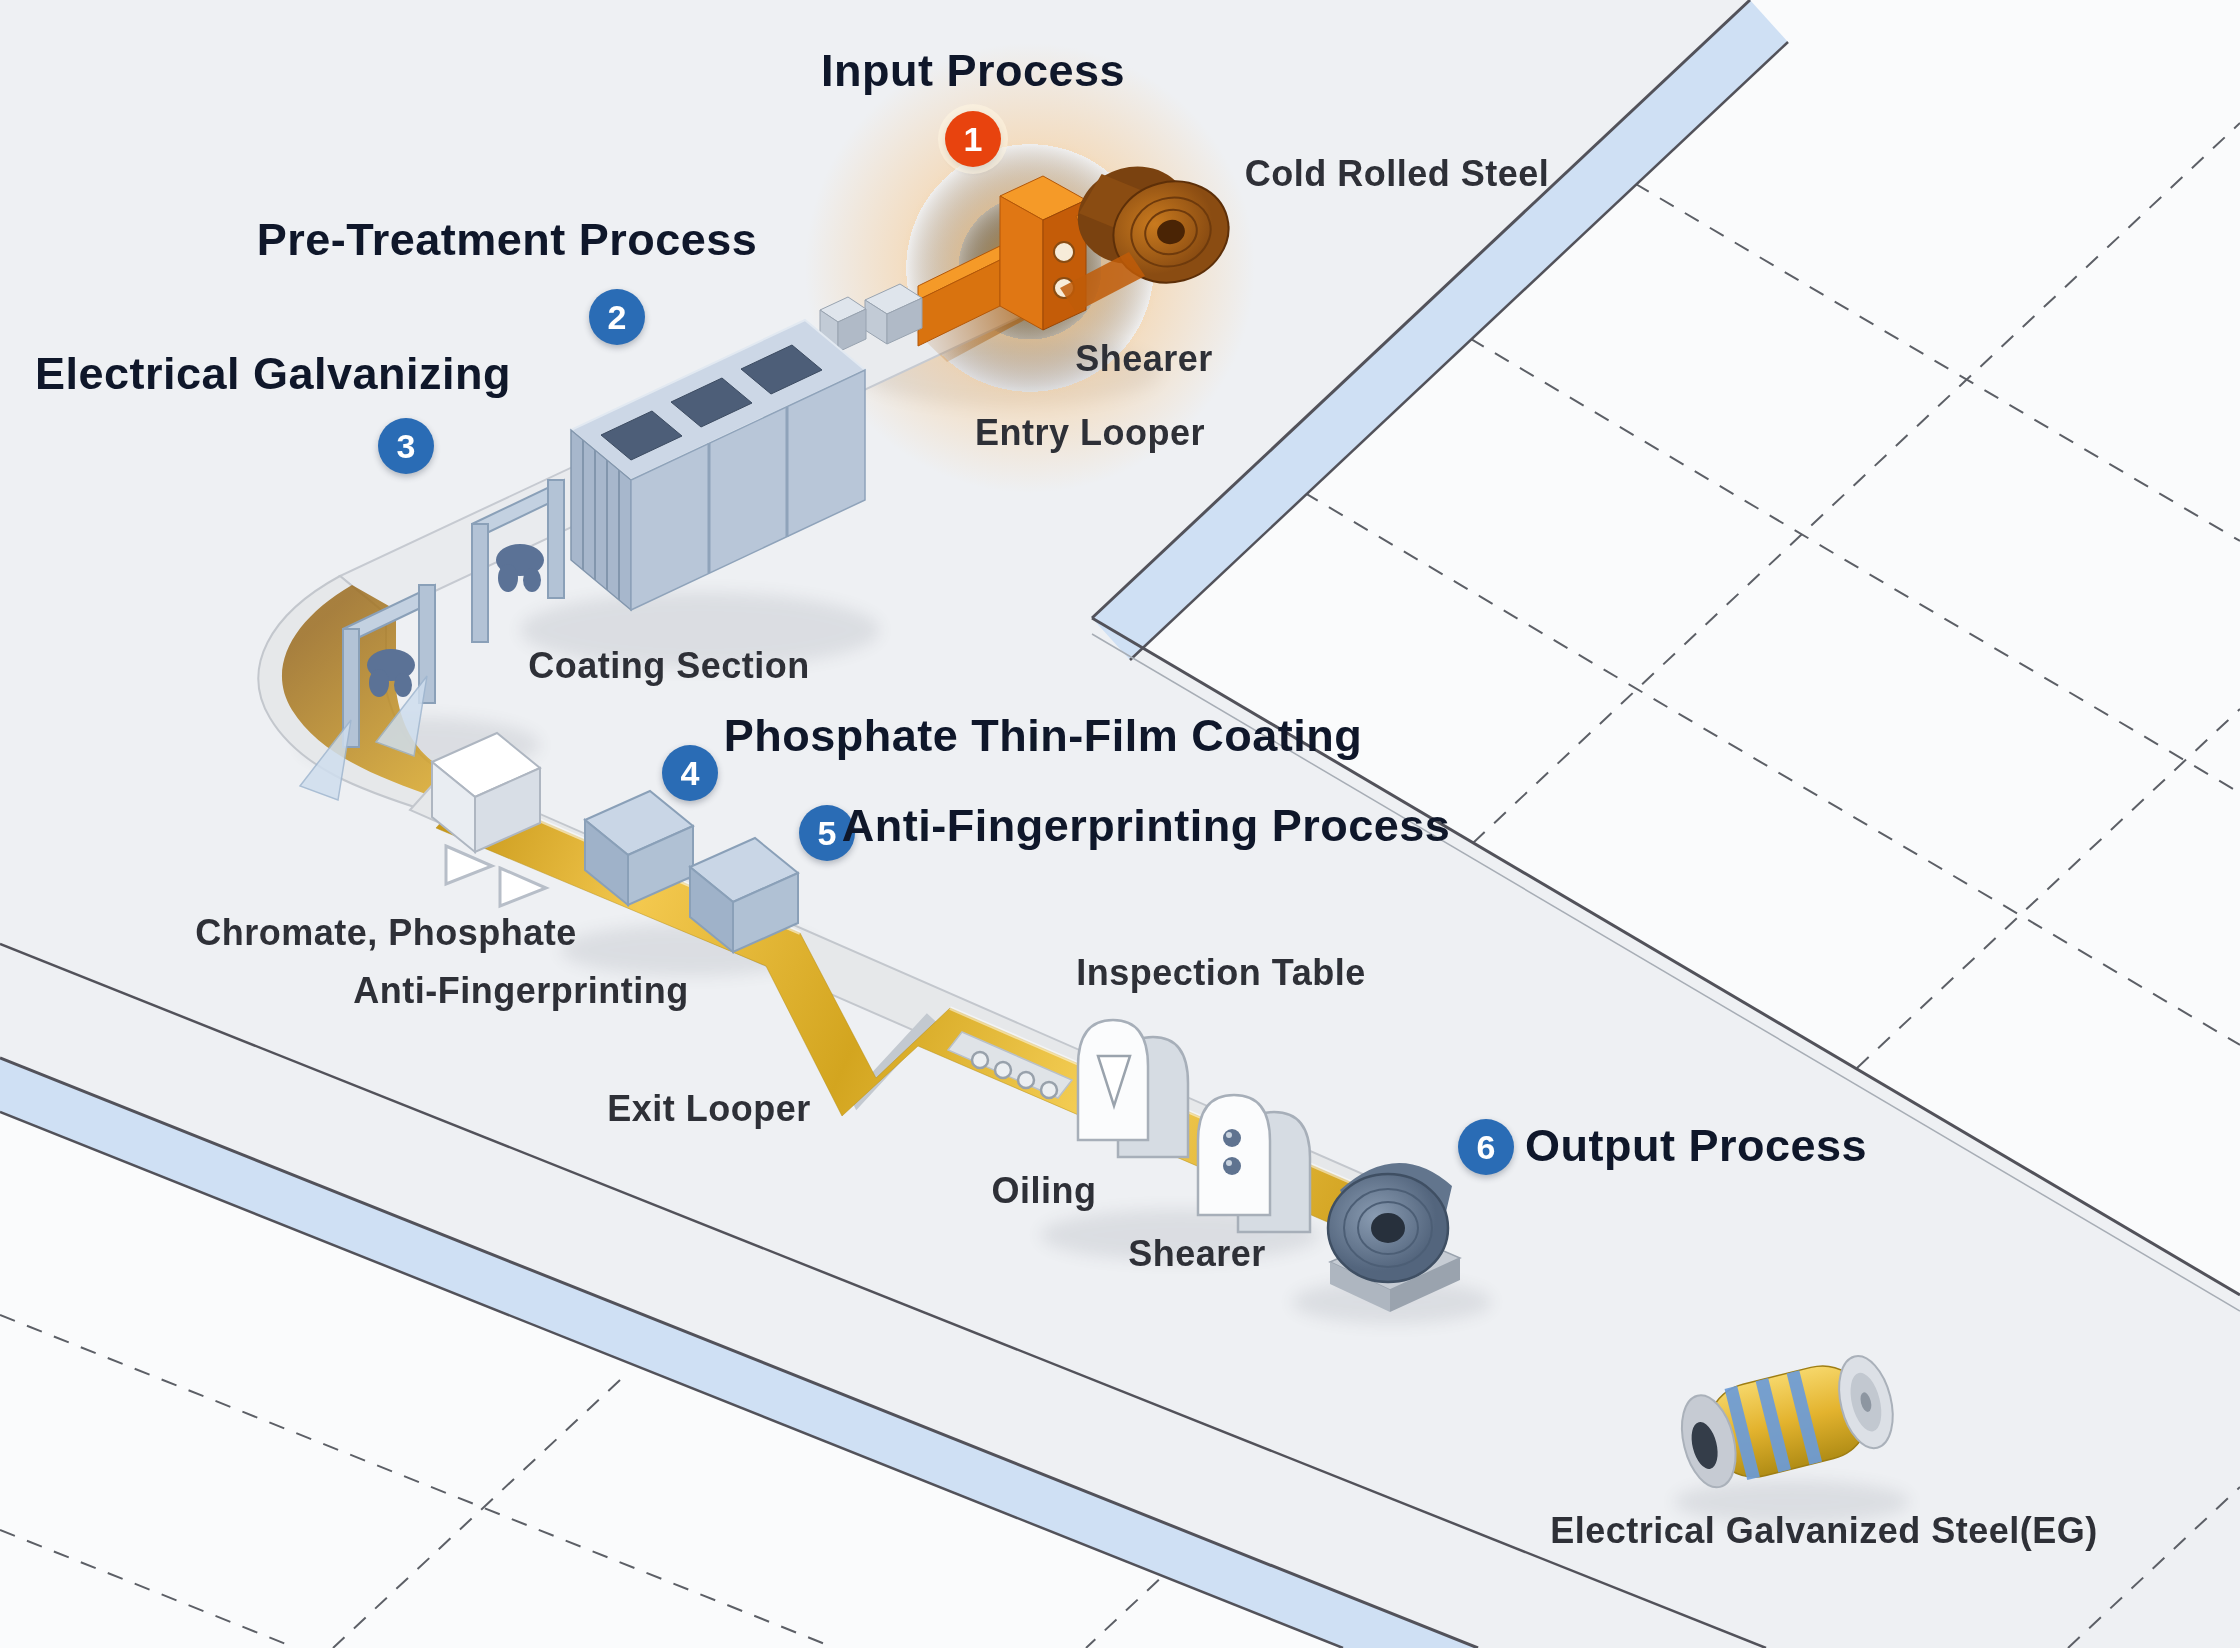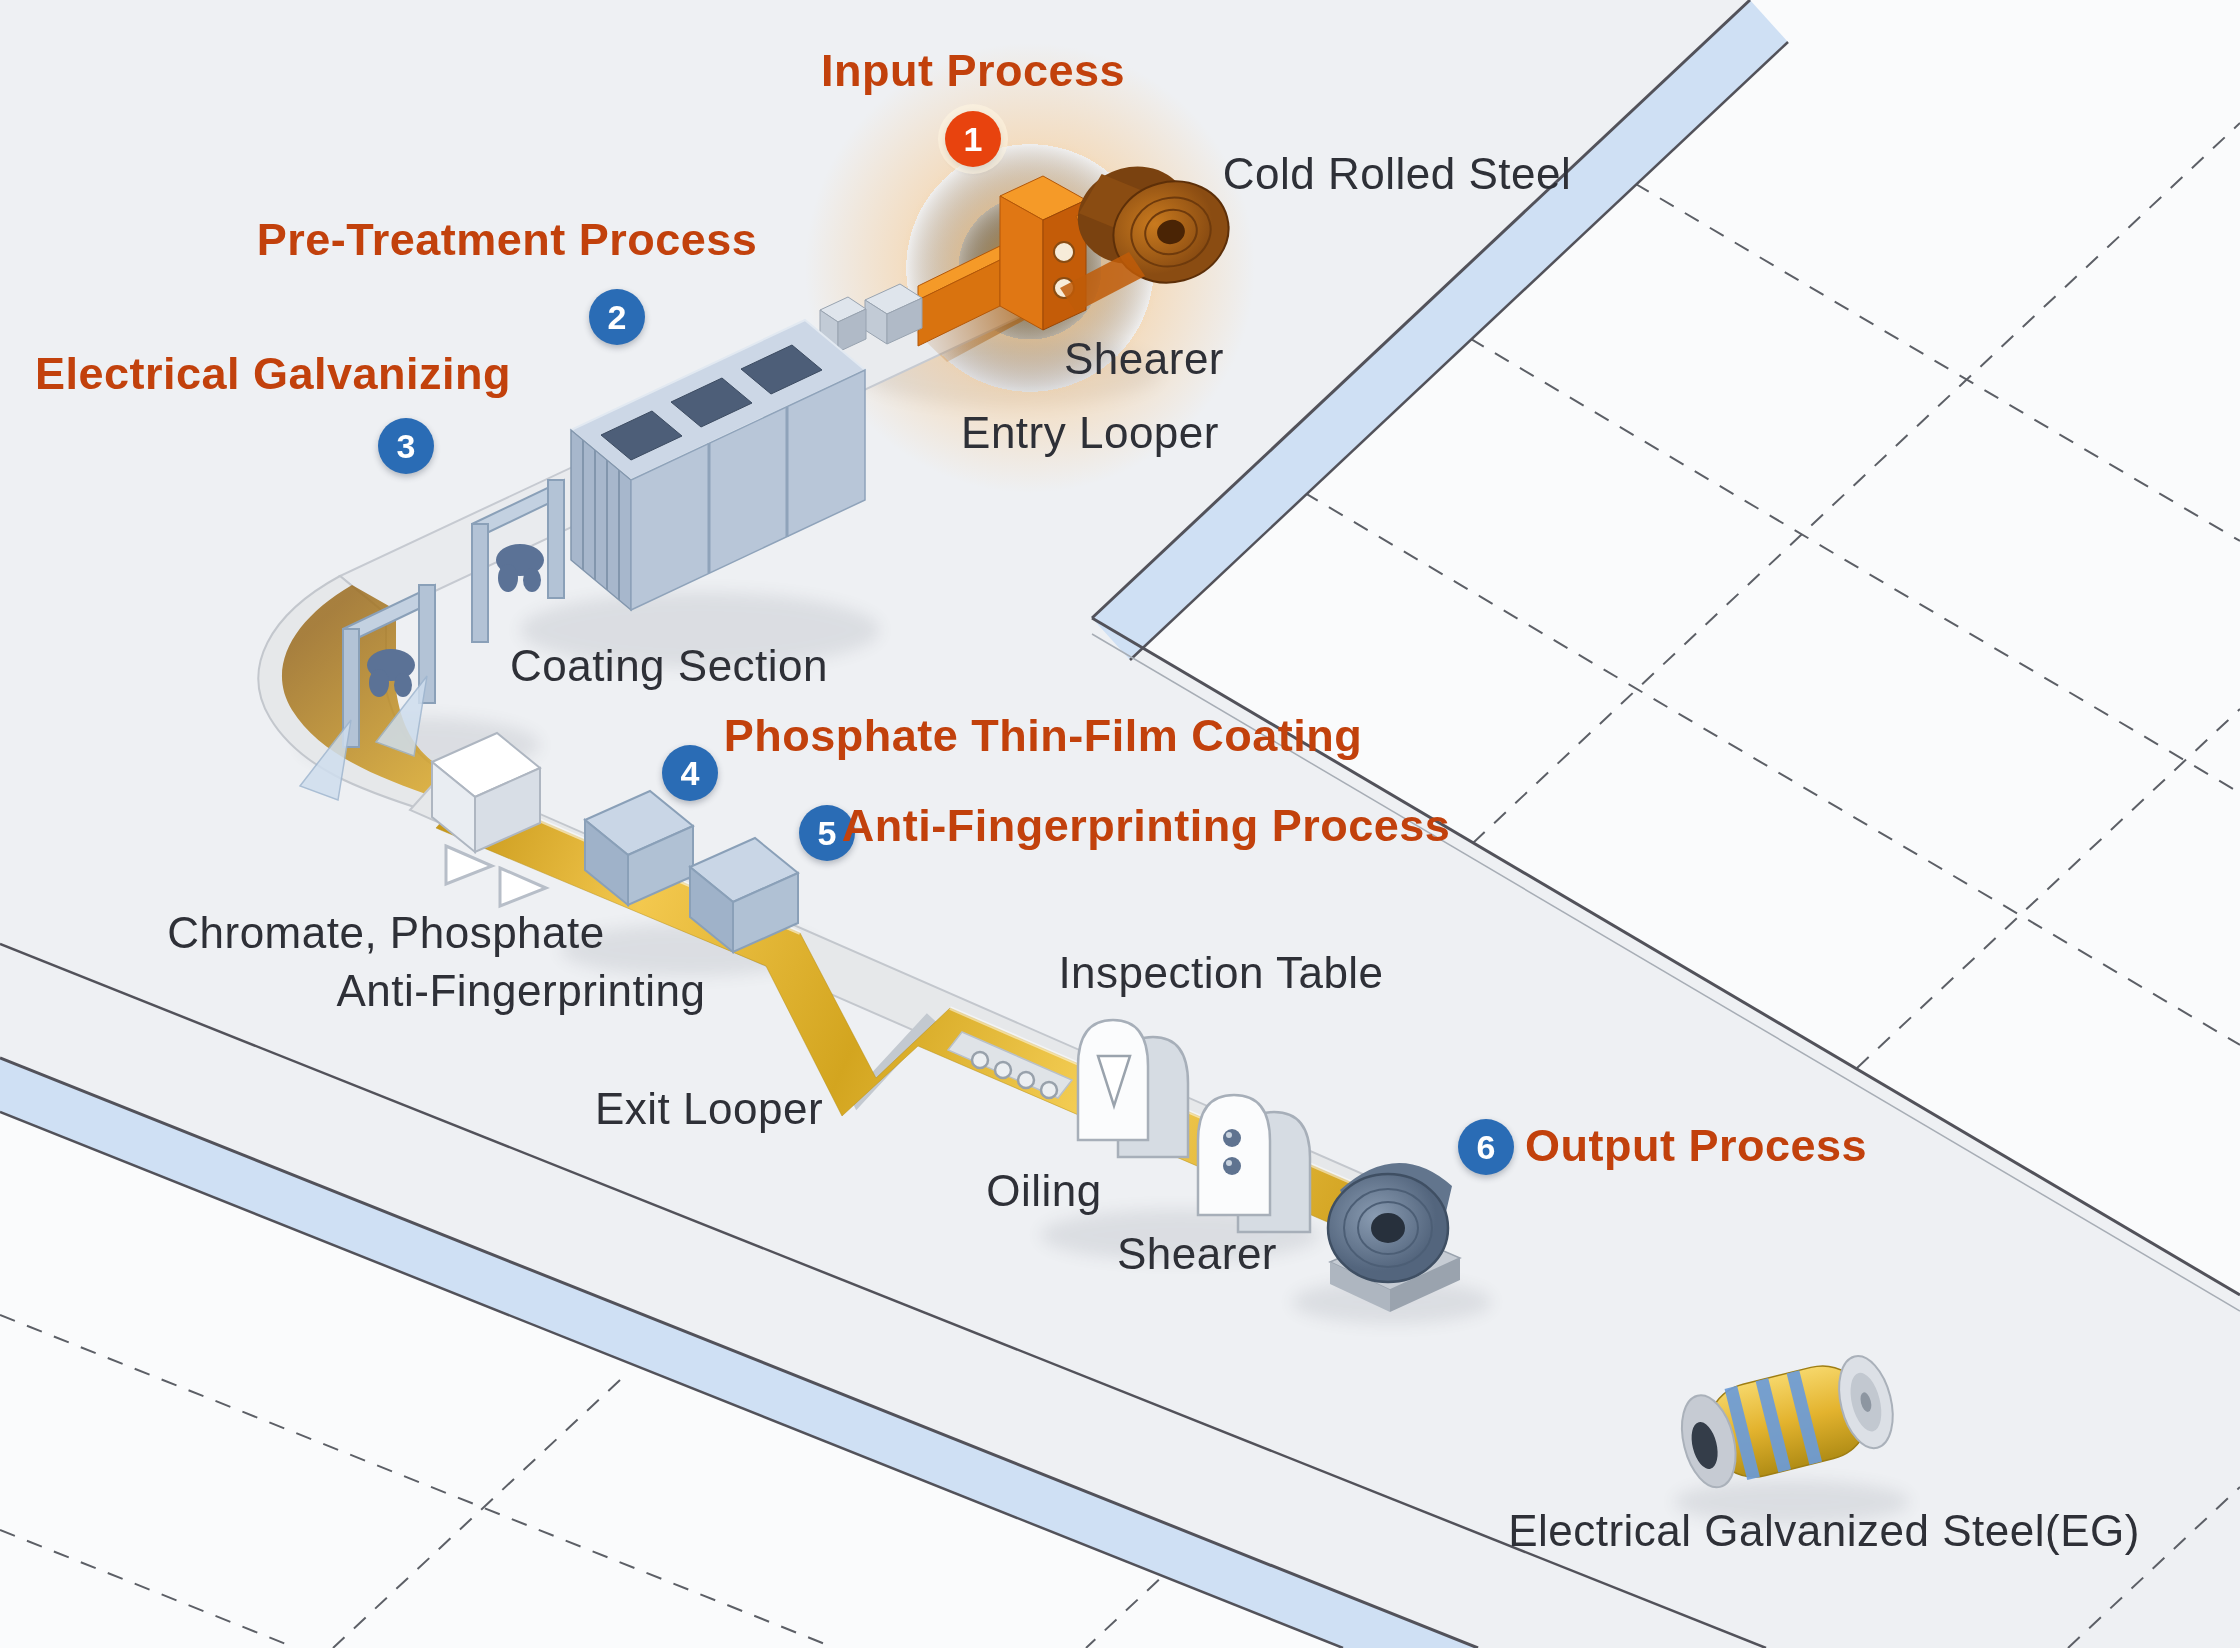--- a/index.html
+++ b/index.html
@@ -3,23 +3,23 @@
 <meta charset="utf-8">
 <style>
   html,body{margin:0;padding:0;background:#eef0f3;}
   .stage{
     position:relative;width:2240px;height:1648px;overflow:hidden;
     font-family:"Liberation Sans",sans-serif;background:#eef0f3;
   }
   svg.scene{position:absolute;left:0;top:0;}
   .lbl{
     position:absolute;transform:translate(-50%,-50%);
-    font-size:44px;color:#2e3037;white-space:nowrap;letter-spacing:0.5px;
+    font-size:36px;color:#2e3037;white-space:nowrap;letter-spacing:0.5px;font-weight:bold;
   }
-  .lbl.red{color:#c2410c;font-weight:700;font-size:45px;}
+  .lbl.red{color:#0f172a;font-weight:700;font-size:45px;}
   .badge{
     position:absolute;transform:translate(-50%,-50%);
     width:56px;height:56px;border-radius:50%;
     background:#2a6cb5;color:#ffffff;font-weight:700;font-size:34px;
     display:flex;align-items:center;justify-content:center;
     box-shadow:0 3px 6px rgba(40,50,70,0.30);
   }
   .badge.orange{
     background:#e8430e;
     box-shadow:0 0 0 7px rgba(255,245,225,0.55),0 3px 6px rgba(40,50,70,0.30);

